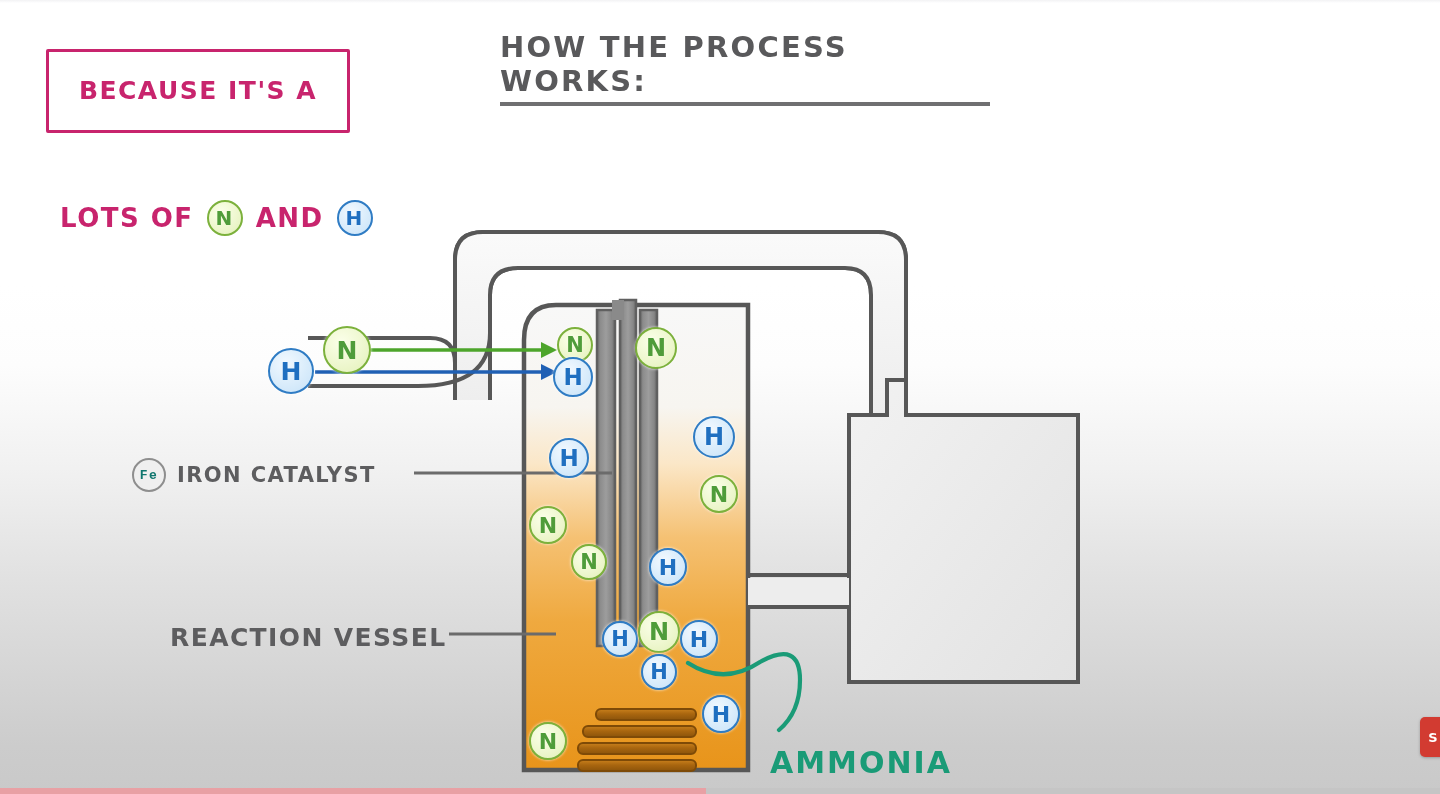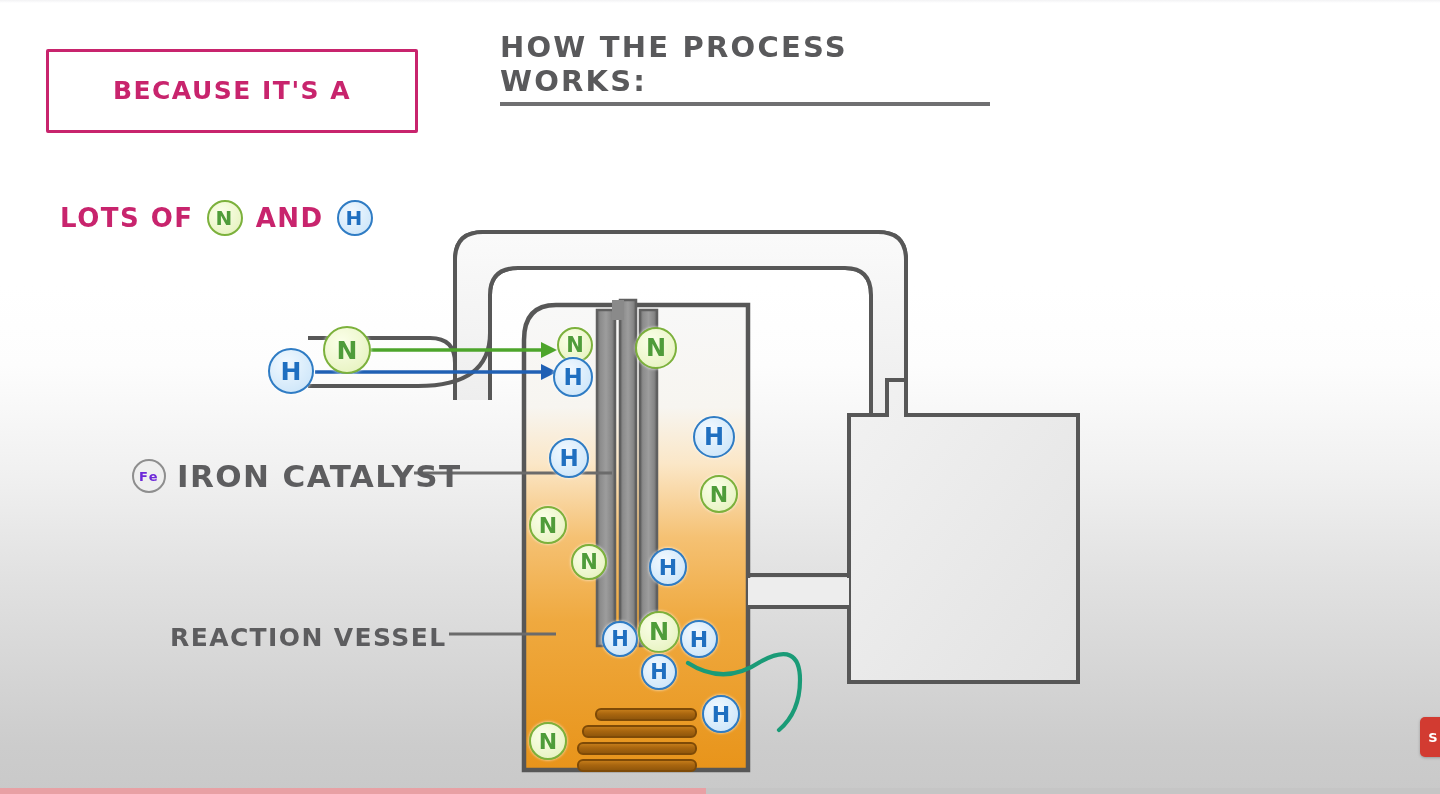--- a/index.html
+++ b/index.html
@@ -15,21 +15,21 @@
       #ffffff 0%, #ffffff 36%, #fdfdfd 46%, #f0f0f0 60%,
       #e2e2e2 72%, #d6d6d6 84%, #cccccc 94%, #c9c9c9 100%);
   }
   .topedge{
     position:absolute;left:0;top:0;width:1440px;height:3px;
     background:linear-gradient(to bottom,#f2f2f4,#ffffff);
   }
   
   .hand{font-family:"DejaVu Sans", sans-serif;font-weight:700;letter-spacing:1.5px;}
   #reversible-box{
-    position:absolute;left:46px;top:49px;width:372px;height:84px;
+    position:absolute;left:46px;top:49px;width:304px;height:84px;
     border:3px solid #c8246d;border-radius:2px;background:transparent;
     box-sizing:border-box;
     display:flex;flex-direction:column;align-items:center;justify-content:center;
   }
   #reversible-box .l{
     color:#c8246d;font-size:25px;line-height:30px;white-space:nowrap;
     text-transform:uppercase;
   }
   #lots-of-row{
     position:absolute;left:60px;top:152px;height:44px;
@@ -60,24 +60,24 @@
     box-shadow:0 0 3px rgba(255,255,255,.9);
   }
   .atom.inline{position:relative;}
   #apparatus{position:absolute;left:0;top:0;width:1440px;height:794px;}
   
   #iron-catalyst-label{
     position:absolute;left:132px;top:458px;display:flex;align-items:center;gap:11px;
   }
   #iron-catalyst-label .fe{
     width:30px;height:30px;border-radius:50%;border:2.5px solid #8e8e8e;
-    background:#efefef;color:#6d28d9;font-size:13px;font-weight:700;
-    display:flex;align-items:center;justify-content:center;
-  }
-  #iron-catalyst-label .t{color:#5d5d5f;font-size:31px;letter-spacing:1.4px;}
+    background:#efefef;color:#0f766e;font-size:13px;font-weight:700;
+    display:flex;align-items:center;justify-content:center;font-family:Liberation Mono, monospace;
+  }
+  #iron-catalyst-label .t{color:#5d5d5f;font-size:21px;letter-spacing:1.4px;}
   #vessel-label{
     position:absolute;left:170px;top:623px;color:#5d5d5f;font-size:25px;letter-spacing:1.4px;
   }
   #temp-label{
     position:absolute;left:228px;top:663px;color:#d2862a;font-size:34px;letter-spacing:1px;
   }
   #pressure-label{
     position:absolute;left:228px;top:715px;color:#1a8f72;font-size:34px;letter-spacing:1px;
   }
   .bulletarrow{font-size:22px;vertical-align:middle;margin-right:6px;}
@@ -288,18 +288,19 @@
 
   <div id="iron-catalyst-label" class="hand">
     <span class="fe">Fe</span>
     <span class="t">IRON CATALYST</span>
   </div>
 
   <div id="vessel-label" class="hand">REACTION VESSEL</div>
 
 
 
+  <div id="ammonia-label" class="hand">AMMONIA</div>
 
   <div id="progress-track">
     <div id="progress-fill" style="width: 705.6px; background: rgb(232, 160, 164);"></div>
   </div>
   <div id="corner-badge">S</div>
 </div>
 
 </body></html>

